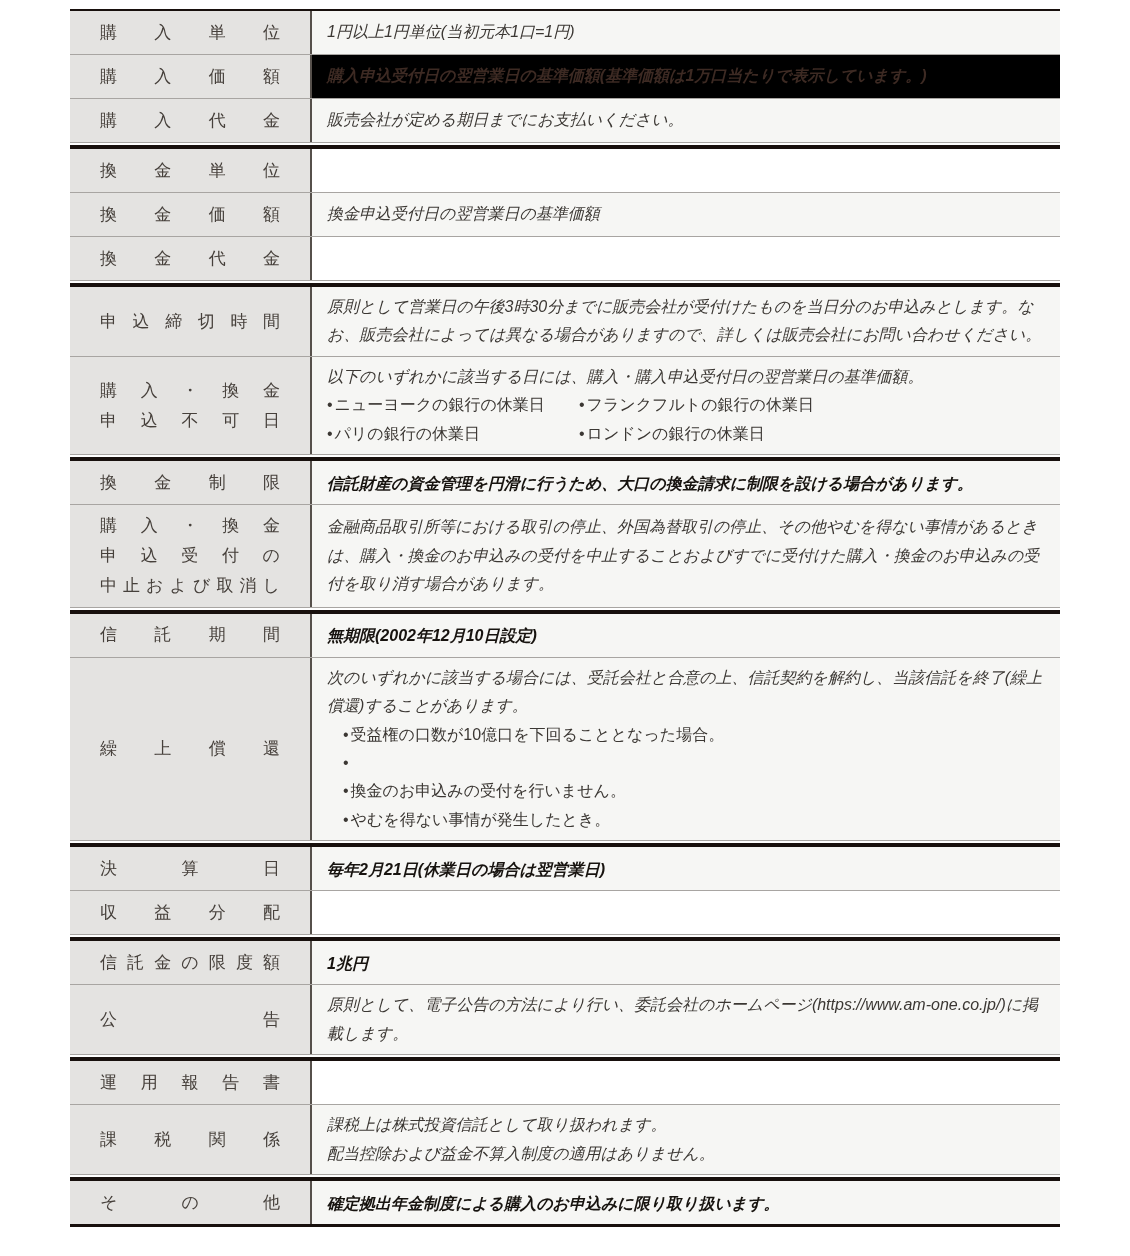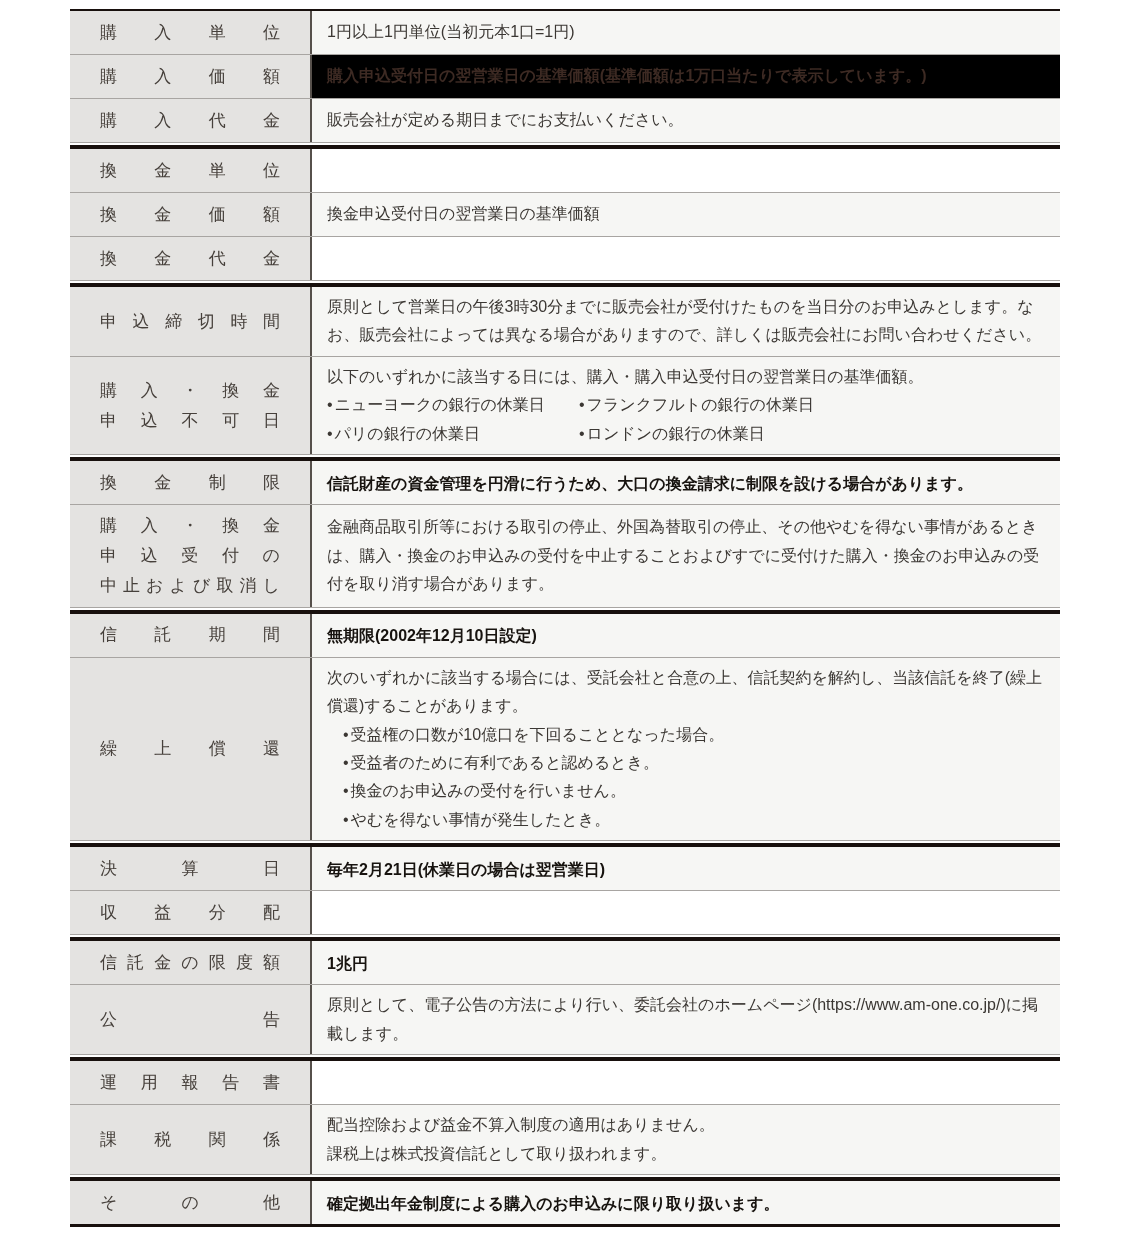--- a/index.html
+++ b/index.html
@@ -44,21 +44,21 @@
     padding:6px 18px 6px 15px;
     font-size:16px;line-height:1.78;
   }
   .row.bold .value-cell{font-weight:bold;color:var(--bold-text);justify-content:flex-end;}
   .row.black .value-cell{
     background:var(--black-row-bg);
     color:var(--black-row-text);
     font-weight:bold;
     align-items:center;
   }
-  .vtext{width:100%;}
+  .vtext{width:100%;font-style:italic;}
   .bullet{display:flex;}
   .bullet .marker{flex:0 0 auto;margin-right:2px;}
   .intro-bullets .bullet{margin-left:16px;}
   .brow{display:flex;}
   .brow .bcol1{flex:0 0 252px;display:flex;}
   .brow .bcol2{flex:1 1 auto;display:flex;}
 </style>
 </head>
 <body>
 
@@ -272,21 +272,20 @@
         </div>
         <div class="value-cell">
           <div class="vtext">次のいずれかに該当する場合には、受託会社と合意の上、信託契約を解約し、当該信託を終了(繰上償還)することがあります。</div>
           <div class="intro-bullets">
             <div class="bullet ">
               <div class="marker">•</div>
               <div>受益権の口数が10億口を下回ることとなった場合。</div>
             </div>
             <div class="bullet ">
               <div class="marker">•</div>
-              <div>受益者のために有利であると認めるとき。</div>
             </div>
             <div class="bullet ">
               <div class="marker">•</div>
               <div>換金のお申込みの受付を行いません。</div>
             </div>
             <div class="bullet ">
               <div class="marker">•</div>
               <div>やむを得ない事情が発生したとき。</div>
             </div>
           </div>
@@ -358,22 +357,22 @@
       <div class="row normal">
         <div class="label-cell">
           <div class="label-line">
             <span>課</span>
             <span>税</span>
             <span>関</span>
             <span>係</span>
           </div>
         </div>
         <div class="value-cell">
+          <div class="vtext">課税上は株式投資信託として取り扱われます。</div>
           <div class="vtext">配当控除および益金不算入制度の適用はありません。</div>
-          <div class="vtext">課税上は株式投資信託として取り扱われます。</div>
         </div>
       </div>
       <div class="sep"></div>
       <div class="row bold no-top">
         <div class="label-cell">
           <div class="label-line">
             <span>そ</span>
             <span>の</span>
             <span>他</span>
           </div>

